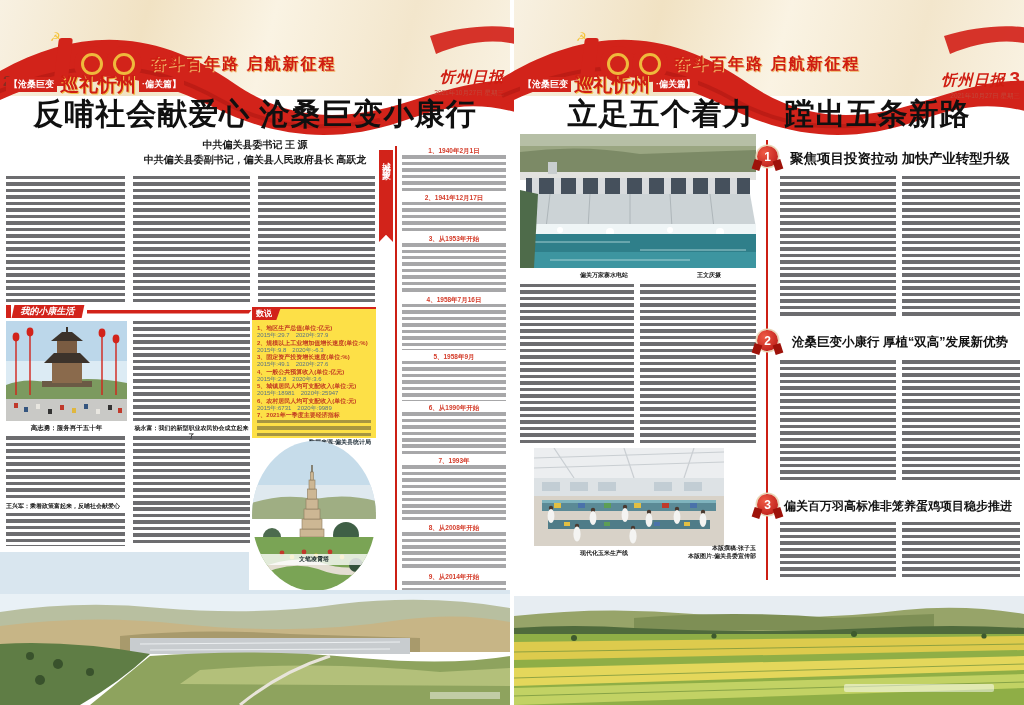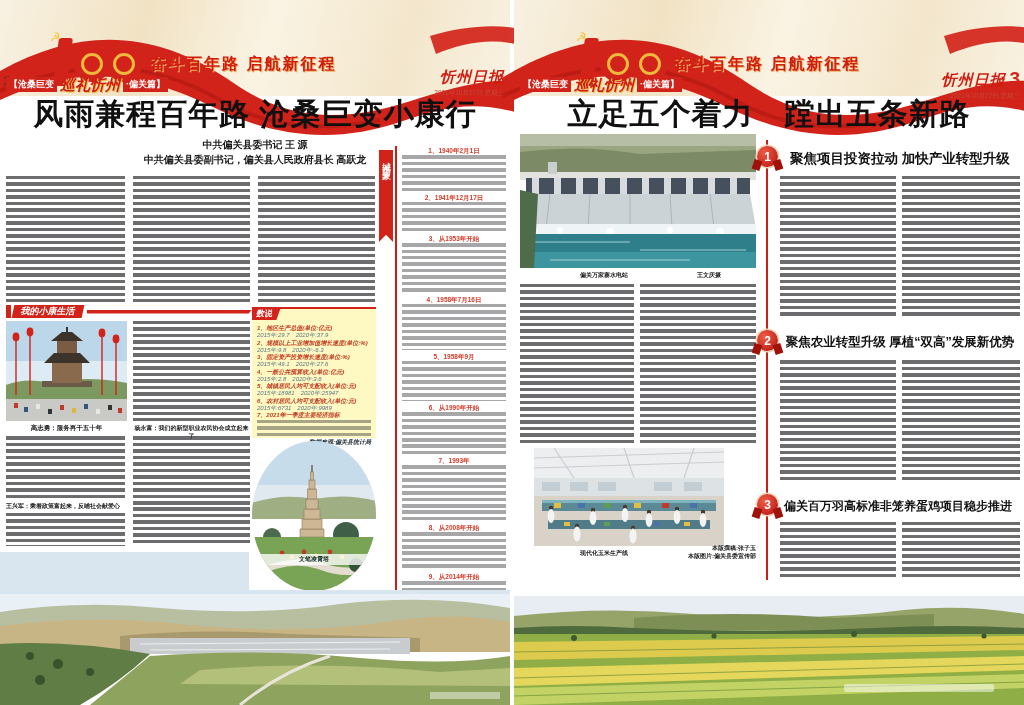--- a/index.html
+++ b/index.html
@@ -25,21 +25,21 @@
   
   .logo{top:34px;width:100px;height:56px;z-index:3;}
   .one{position:absolute;left:8px;top:4px;width:14px;height:48px;background:#d2231a;border-radius:3px;
        transform:skewX(-7deg);}
   .emblem{position:absolute;left:2px;top:-4px;font-size:12px;color:#f5c43a;z-index:4;}
   .zero{position:absolute;top:12px;width:36px;height:36px;border-radius:50%;background:#d2231a;}
   .zero::after{content:'';position:absolute;inset:7px;border:3px solid #efb93c;border-radius:50%;}
   
   .slabel{top:76px;height:17px;display:flex;align-items:center;z-index:3;white-space:nowrap;}
   .lbl-box{background:#d2231a;color:#fff;font-size:9px;font-weight:bold;padding:2px 3px;line-height:11px;}
-  .lbl-brand{color:#cf1d12;font-size:15px;line-height:17px;font-weight:900;font-style:italic;
+  .lbl-brand{color:#cf1d12;font-size:19px;line-height:17px;font-weight:900;
       text-shadow:1px 1px 0 #f0c04a;margin:0 3px;}
   .headline{left:6px;width:498px;top:94px;font-size:30px;font-weight:900;color:#101010;
       text-align:center;letter-spacing:1px;white-space:nowrap;z-index:2;}
   .byline{left:6px;width:498px;text-align:center;font-family:"Liberation Serif","DejaVu Serif",serif;
       font-weight:bold;font-size:10px;color:#1c1c1c;}
   
   .kang{left:6px;top:305px;width:246px;height:13px;display:flex;align-items:center;z-index:2;}
   .kang .sq{width:5px;height:13px;background:#d2231a;}
   .kang .tab{background:#d2231a;color:#fff;font-size:9px;font-weight:bold;line-height:13px;
       padding:0 8px;margin-left:2px;transform:skewX(-12deg);}
@@ -47,22 +47,22 @@
       clip-path:polygon(0 0,100% 0,98% 100%,0 100%);}
   .vribbon{left:379px;top:150px;width:14px;height:92px;background:#d2231a;color:#fff;
       writing-mode:vertical-rl;text-orientation:upright;font-size:8.5px;font-weight:bold;
       letter-spacing:3px;padding-top:5px;text-align:left;
       clip-path:polygon(0 0,100% 0,100% 100%,50% 92%,0 100%);z-index:2;box-sizing:border-box;}
   
   .timeline{left:395px;top:146px;width:111px;border-left:2px solid #cc1f14;padding-left:5px;box-sizing:border-box;}
   .tl-h{color:#d43c2a;font-size:6.5px;font-weight:bold;line-height:9px;text-align:center;}
   .tl-gk{width:100%;margin-bottom:2px;}
   
-  .stats{left:252px;top:307px;width:124px;height:131px;background:#fef9c3;border-top:2px solid #d2231a;
-      padding:16px 5px 3px 5px;box-sizing:border-box;font-style:italic;}
+  .stats{left:252px;top:307px;width:124px;height:131px;background:#fde047;border-top:2px solid #d2231a;
+      padding:16px 5px 3px 5px;box-sizing:border-box;}
   .stats .tab{position:absolute;top:-2px;left:0;background:#d2231a;color:#fff;font-size:8px;
       font-weight:bold;padding:1px 9px 1px 4px;clip-path:polygon(0 0,100% 0,84% 100%,0 100%);}
   .st-t{color:#c23b22;font-size:6px;font-weight:bold;line-height:7px;}
   .st-v{color:#5d7482;font-size:6px;line-height:6.5px;margin-bottom:1px;}
   .st-src{text-align:right;font-size:6px;font-weight:bold;color:#24323c;margin-top:2px;}
   .cap{font-size:6.5px;font-weight:bold;color:#1a1a1a;text-align:center;line-height:8px;}
   .cap.sm{font-size:6px;}
   .oval{left:252px;top:441px;width:124px;height:150px;border-radius:50%;overflow:hidden;}
   .ovalcap{position:absolute;left:0;right:0;bottom:26px;height:11px;background:rgba(255,255,255,.78);
       font-size:6px;color:#233;text-align:center;line-height:11px;font-weight:bold;}
@@ -104,21 +104,21 @@
         <div class="mh-date">2021年10月27日 星期三</div>
       </div>
     </div>
 
     <div class="abs slabel" style="left:6px;">
       <span class="lbl-box">【沧桑巨变</span>
       <span class="lbl-brand">巡礼忻州</span>
       <span class="lbl-box">·偏关篇】</span>
     </div>
 
-    <div class="abs headline">风雨兼程百年路 沧桑巨变小康行</div>
+    <div class="abs headline">反哺社会献爱心 沧桑巨变小康行</div>
     <div class="abs byline" style="top:138px;font-family:Liberation Serif, serif;">中共偏关县委书记 王 源</div>
     <div class="abs byline" style="top:153px;">中共偏关县委副书记，偏关县人民政府县长 高跃龙</div>
 
     <div class="abs gk" style="left:6px;top:176px;width:119px;height:126px;"></div>
     <div class="abs gk" style="left:133px;top:176px;width:117px;height:126px;"></div>
     <div class="abs gk" style="left:258px;top:176px;width:117px;height:126px;"></div>
 
     <div class="kang abs">
       <span class="sq"></span>
       <span class="tab">我的小康生活</span>
@@ -427,21 +427,21 @@
     </div>
 
     <div class="abs rrule" style="left:252px;top:140px;height:440px;"></div>
 
     <div class="abs badge" style="left:243px;top:146px;">1</div>
     <div class="abs sec-h" style="left:266px;top:150px;width:240px;">聚焦项目投资拉动 加快产业转型升级</div>
     <div class="abs gk" style="left:266px;top:176px;width:116px;height:140px;"></div>
     <div class="abs gk" style="left:388px;top:176px;width:118px;height:140px;"></div>
 
     <div class="abs badge" style="left:243px;top:330px;">2</div>
-    <div class="abs sec-h" style="left:266px;top:334px;width:240px;font-size:12.5px;">聚焦农业转型升级 厚植“双高”发展新优势</div>
+    <div class="abs sec-h" style="left:266px;top:334px;width:240px;font-size:12.5px;">沧桑巨变小康行 厚植“双高”发展新优势</div>
     <div class="abs gk" style="left:266px;top:360px;width:116px;height:120px;"></div>
     <div class="abs gk" style="left:388px;top:360px;width:118px;height:120px;"></div>
 
     <div class="abs badge" style="left:243px;top:494px;">3</div>
     <div class="abs sec-h" style="left:260px;top:498px;width:248px;font-size:12px;">偏关百万羽高标准非笼养蛋鸡项目稳步推进</div>
     <div class="abs gk" style="left:266px;top:522px;width:116px;height:58px;"></div>
     <div class="abs gk" style="left:388px;top:522px;width:118px;height:58px;"></div>
 
     <svg class="abs" style="left:0;top:596px;" width="510" height="109">
       <rect width="510" height="26" fill="#e7edf2"></rect>

